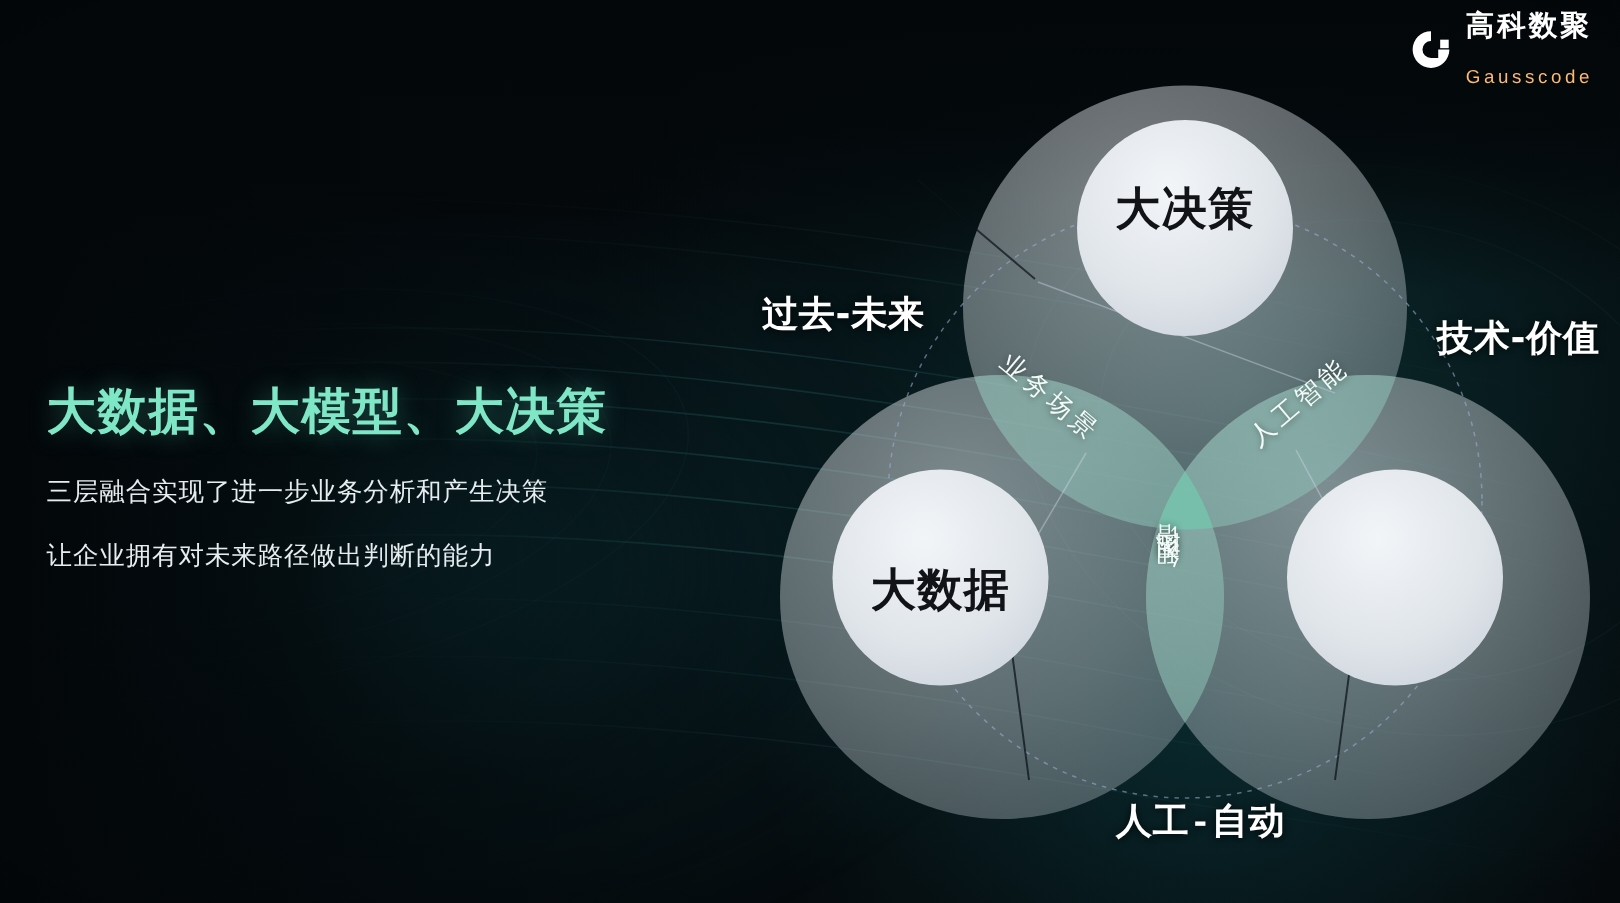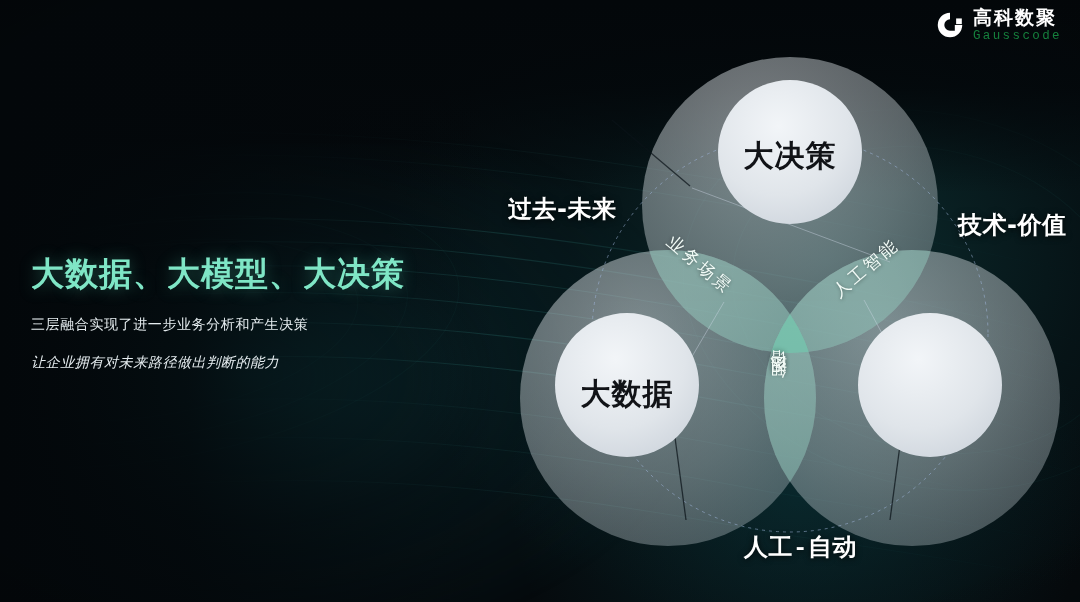--- a/index.html
+++ b/index.html
@@ -61,38 +61,38 @@
     display:flex; align-items:center; gap:9px;
     z-index:40;
   }
   .logo-mark{ width:28px; height:28px; flex:0 0 auto; }
   .logo-words{ display:flex; flex-direction:column; line-height:1; }
   .logo-cn{
     font-size:19px; font-weight:bold; color:#ffffff;
     letter-spacing:2px; font-family:"DejaVu Sans", sans-serif;
   }
   .logo-en{
-    font-size:12.5px; color:#15803d; letter-spacing:2.4px;
-    margin-top:3px; font-family:Liberation Mono, monospace;
+    font-size:12.5px; color:#fdba74; letter-spacing:2.4px;
+    margin-top:18px; font-family:Liberation Sans, sans-serif;
   }
 
   
   .copy{ position:absolute; left:31px; top:252px; z-index:35; }
   .copy-title{
     font-size:33px; font-weight:bold; color:#7fe6c6;
     letter-spacing:1px; white-space:nowrap;
     font-family:Liberation Serif, serif;
     text-shadow:0 0 16px rgba(90,220,185,.35);
   }
   .copy-sub{
-    font-size:14px; color:#e6edf0; letter-spacing:.6px;
+    font-size:17px; color:#e6edf0; letter-spacing:.6px;
     white-space:nowrap; font-family:"DejaVu Sans", sans-serif;
   }
   .copy-sub.s1{ margin-top:19px; }
-  .copy-sub.s2{ margin-top:20px;font-style:italic; }
+  .copy-sub.s2{ margin-top:20px; }
 
   
   .venn{ position:absolute; left:460px; top:0; width:620px; height:602px; z-index:20; }
 
   
   .axis-label{
     position:absolute; z-index:38;
     font-size:24px; font-weight:bold; color:#ffffff;
     letter-spacing:.5px; white-space:nowrap;
     font-family:"DejaVu Sans", sans-serif;
@@ -103,21 +103,21 @@
   .axis-bot  { left:744px; top:531px;font-family:Liberation Mono, monospace; }
 
   
   .node-label{
     position:absolute; z-index:36;
     font-size:30px; font-weight:bold; color:#111317;
     letter-spacing:1px; white-space:nowrap;
     transform:translate(-50%,-50%);
     font-family:"DejaVu Sans", sans-serif;
   }
-  .n-top{ left:790px; top:156px; }
+  .n-top{ left:790px; top:140px; }
   .n-bl { left:627px; top:394px;text-align:center; }
   .n-br { left:930px; top:385px; }
 
   .lens-label{
     position:absolute; z-index:36;
     font-size:17px; color:#f2fbf7; letter-spacing:3px;
     white-space:nowrap; font-family:"DejaVu Sans", sans-serif;
     text-shadow:0 1px 4px rgba(0,0,0,.40);
   }
   .l-biz{ left:700px; top:265px; transform:translate(-50%,-50%) rotate(40deg); }

